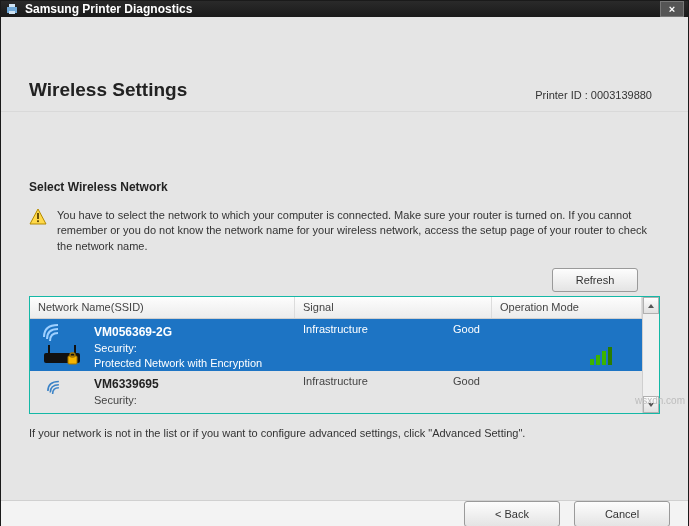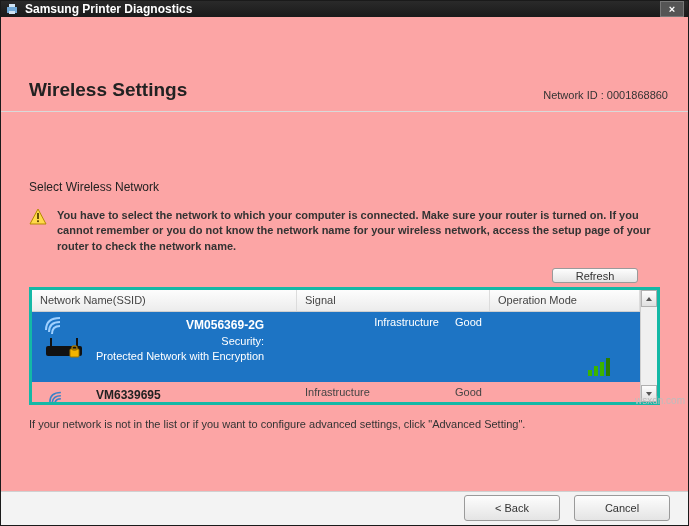--- a/index.html
+++ b/index.html
@@ -1,33 +1,33 @@
 <!DOCTYPE html>
 <html><head>
 <meta charset="utf-8">
 <style>
   * { box-sizing: border-box; margin: 0; padding: 0; }
   html, body { width: 689px; height: 526px; font-family: Tahoma, Arial, sans-serif; font-size: 11px; overflow: hidden; }
-  .window { width: 689px; height: 526px; background: #fca5a5; border: 1px solid #1a1a1a; display: flex; flex-direction: column; gap: 48px; }
+  .window { width: 689px; height: 526px; background: #e5e5e5; border: 1px solid #1a1a1a; display: flex; flex-direction: column; gap: 48px; }
   .titlebar { height: 22px; background: linear-gradient(#2a2a2a,#1a1a1a); color: #fff; display: flex; align-items: center; padding: 0 4px; font-size: 12px; font-weight: bold; }
   .titlebar .app-icon { width: 14px; height: 14px; margin-right: 6px; display:inline-flex; align-items:center; justify-content:center;}
   .titlebar .spacer { flex: 1; }
   .titlebar .close-btn { width: 24px; height: 16px; background: #555; border:1px solid #777; color:#fff; display:flex; align-items:center; justify-content:center; font-size:11px; cursor:pointer;}
-  .header { padding: 14px 20px 10px 28px; display:flex; justify-content:space-between; align-items:flex-end; border-bottom:1px solid #d9d9d9;}
+  .header { padding: 14px 36px 10px 28px; display:flex; justify-content:space-between; align-items:flex-end; border-bottom:1px solid #d9d9d9;}
   .header h1 { font-size: 19px; font-weight: bold; color:#222;}
   .client-id { font-size: 11px; color:#333; }
   .content { flex:1; padding: 20px 28px 10px 28px; display:flex; flex-direction:column; }
-  .section-title { font-weight:normal; color:#222; font-size:12px; margin-bottom:14px;}
+  .section-title { font-weight:bold; color:#222; font-size:12px; margin-bottom:14px;}
   .desc { color:#333; line-height:1.4; margin-bottom:14px;}
   .warnrow { display:flex; gap:10px; margin-bottom:14px;}
   .warnrow .icn { width:18px; flex:none;}
-  .warnrow .txt { flex:1; color:#333; line-height:1.4;font-weight:bold;}
+  .warnrow .txt { flex:1; color:#333; line-height:1.4;}
   .refresh-row { display:flex; justify-content:flex-end; margin-bottom:4px; padding-right:22px;}
-  .btn { min-width:86px; height:15px; background:linear-gradient(#fdfdfd,#e4e4e4); border:1px solid #9a9a9a; border-radius:3px; font-size:11px; color:#333; cursor:pointer; padding:0 14px;}
-  .listwrap { border:3px solid #14b8a6; height:118px; position:relative; display:flex;}
+  .btn { min-width:86px; height:24px; background:linear-gradient(#fdfdfd,#e4e4e4); border:1px solid #9a9a9a; border-radius:3px; font-size:11px; color:#333; cursor:pointer; padding:0 14px;}
+  .listwrap { border:1px solid #14b8a6; height:118px; position:relative; display:flex;}
   .listinner { flex:1; overflow:hidden; }
   .list-header { display:flex; height:22px; background:linear-gradient(#fdfdfd,#ececec); border-bottom:1px solid #cfcfcf); font-size:11px; color:#444;}
   .list-header { border-bottom:1px solid #cfcfcf;}
   .colh { padding:4px 8px; border-right:1px solid #dcdcdc;}
   .col-name { width:265px;}
   .col-mode { width:150px;}
   .col-signal { flex:1;}
   .row { display:flex; font-size:11px; }
   .row .col-name { display:flex; gap:8px; padding:4px 8px;}
   .row .col-mode { padding:4px 8px;}
@@ -60,21 +60,21 @@
         </svg>
     </span>
     <span>Samsung Printer Diagnostics</span>
     <span class="spacer"></span>
     <div class="close-btn">×</div>
   </div>
 
   <div class="header">
     <h1>Wireless Settings</h1>
     <div class="client-id">
-      <span>Network ID : </span><span>0001868860</span>
+      <span>Printer ID : </span><span>0003139880</span>
     </div>
   </div>
 
   <div class="content" style="position:relative;">
     <div class="section-title">Select Wireless Network</div>
 
 
     <div class="warnrow">
       <div class="icn">
         <svg width="18" height="18" viewBox="0 0 18 18">
@@ -91,21 +91,21 @@
     </div>
 
     <div class="listwrap">
       <div class="listinner">
         <div class="list-header">
           <div class="colh col-name">Network Name(SSID)</div>
           <div class="colh col-signal">Signal</div>
           <div class="colh col-mode">Operation Mode</div>
         </div>
 
-        <div class="row selected" style="height:70px;text-align:right;">
+        <div class="row selected" style="height:52px;">
           <div class="col-name">
             <div class="net-icon">
               <svg width="48" height="46" viewBox="0 0 48 46">
                 <path d="M6 14 Q6 2 20 2" stroke="#9fd0ff" stroke-width="2" fill="none"></path>
                 <path d="M9 16 Q9 6 20 6" stroke="#9fd0ff" stroke-width="2" fill="none"></path>
                 <path d="M12 18 Q12 10 20 10" stroke="#9fd0ff" stroke-width="2" fill="none"></path>
                 <rect x="6" y="30" width="36" height="10" rx="2" fill="#111"></rect>
                 <rect x="10" y="22" width="2" height="8" fill="#111"></rect>
                 <rect x="36" y="22" width="2" height="8" fill="#111"></rect>
                 <rect x="30" y="33" width="9" height="8" rx="1" fill="#f4b400" stroke="#a07400"></rect>

